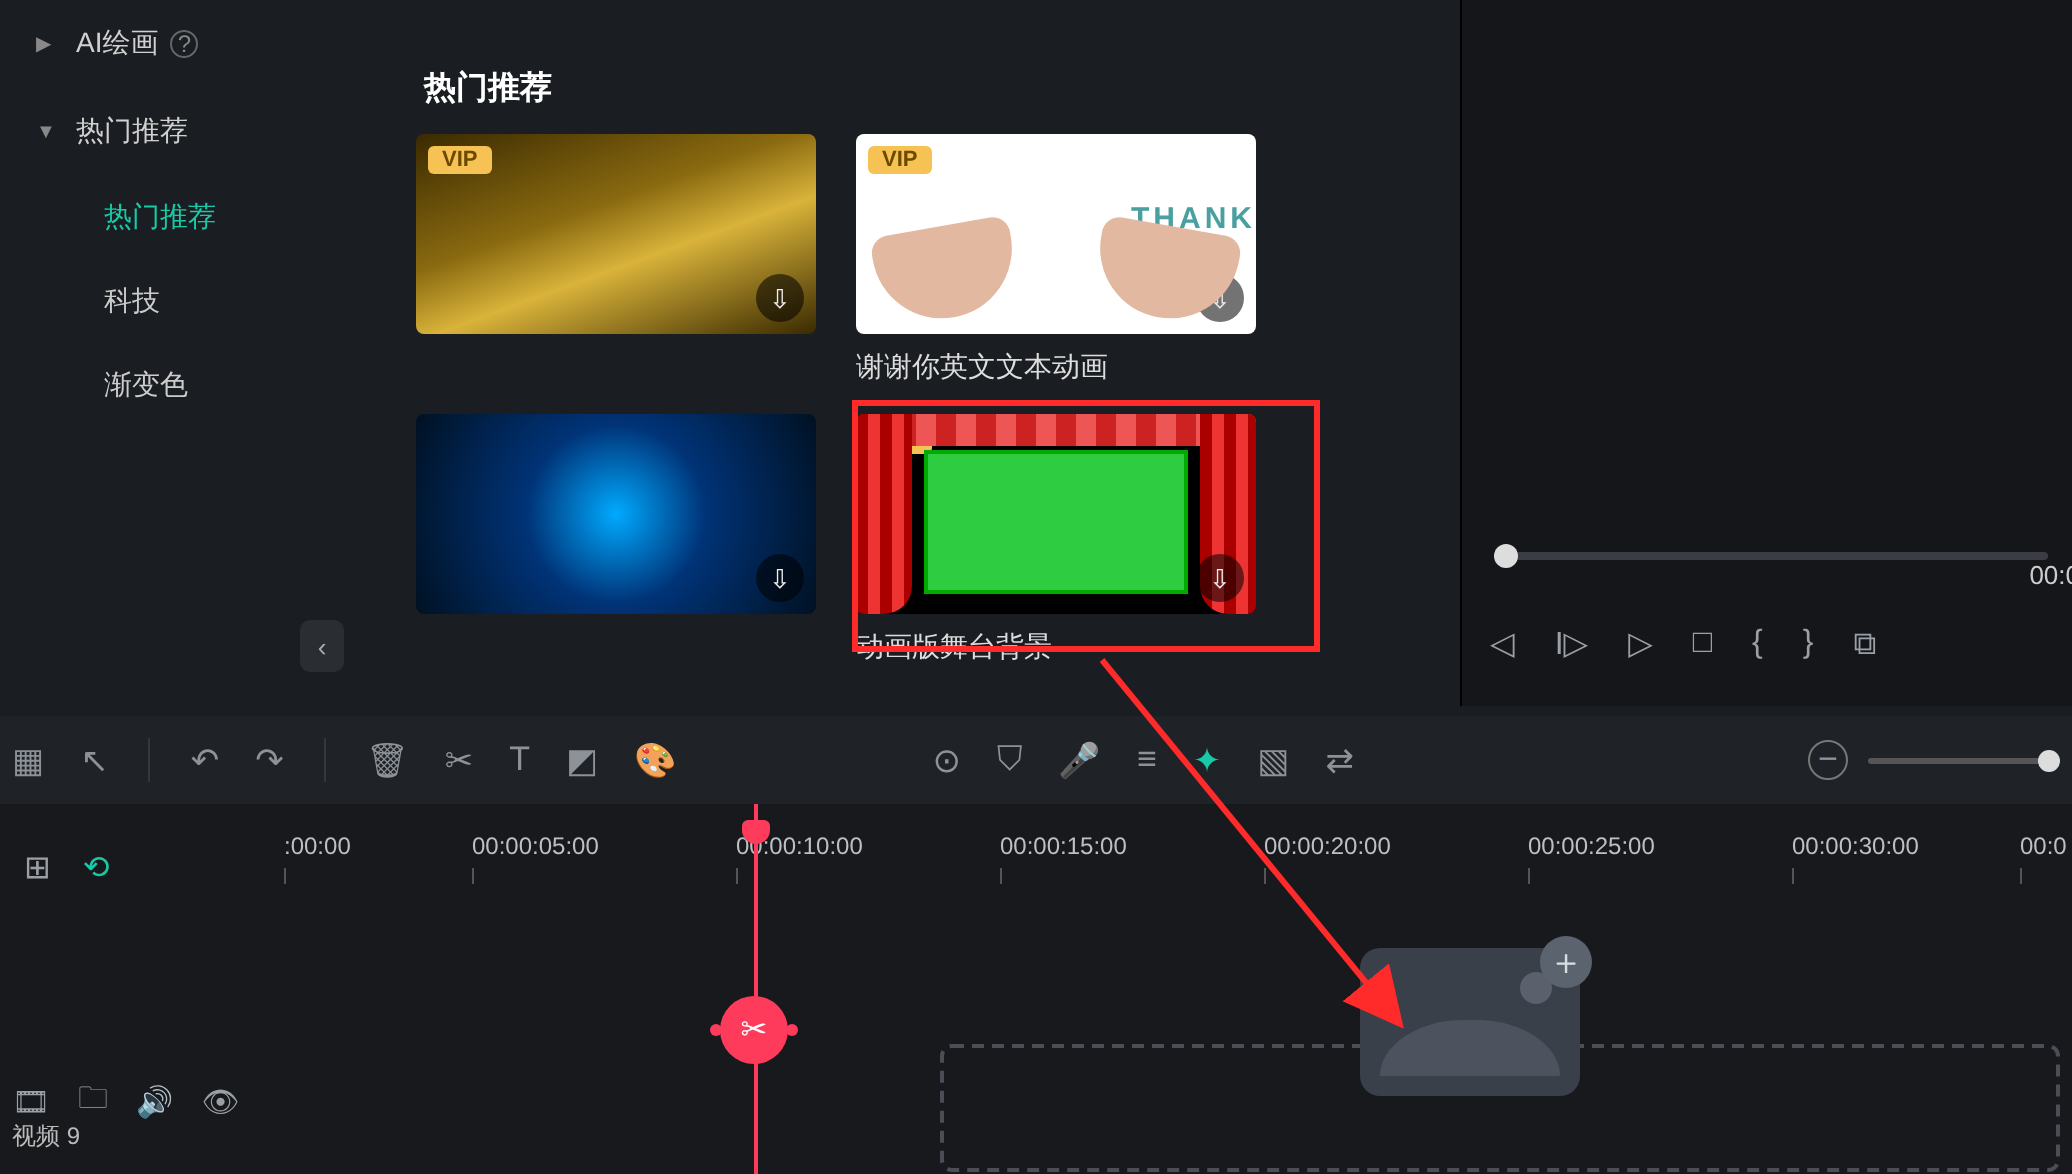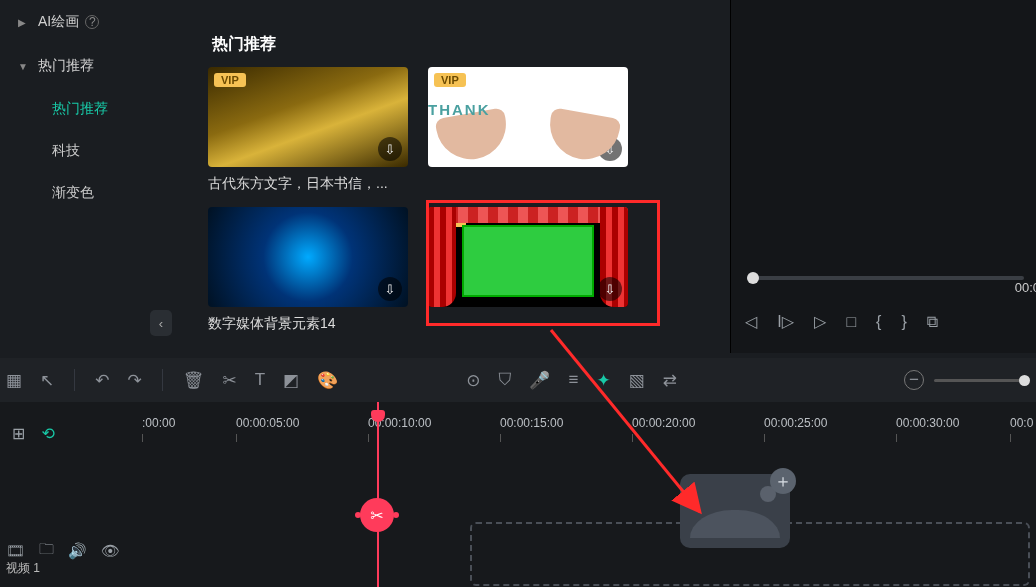--- a/index.html
+++ b/index.html
@@ -23,21 +23,21 @@
 .vip { position:absolute; left:6px; top:6px; background:#f6c254; color:#6b4a00; font-weight:700; font-size:11px; padding:1px 7px; border-radius:3px; }
 .dl { position:absolute; right:6px; bottom:6px; width:24px; height:24px; border-radius:50%; background:rgba(0,0,0,.55); color:#eee; display:flex; align-items:center; justify-content:center; font-size:13px; }
 .cap { font-size:14px; color:#ddd; margin:8px 0 14px 0; white-space:nowrap; overflow:hidden; text-overflow:ellipsis; }
 
 
 .art-text { background:linear-gradient(160deg,#3a2a00 0%,#8a6a10 40%,#d9b33a 60%,#3a2a00 100%); }
 .art-thank { background:#fff; }
 .art-thank::before, .art-thank::after { content:""; position:absolute; bottom:8px; width:70px; height:46px; background:#e2b9a0; border-radius:10px 10px 40px 40px; }
 .art-thank::before { left:10px; transform:rotate(-10deg); }
 .art-thank::after { right:10px; transform:rotate(10deg) scaleX(-1); }
-.art-thank span.t { position:absolute; left:0; right:0; top:34px; text-align:left; color:#4aa0a0; font-weight:700; letter-spacing:2px; font-size:15px; }
+.art-thank span.t { position:absolute; left:0; right:0; top:34px; text-align:right; color:#4aa0a0; font-weight:700; letter-spacing:2px; font-size:15px; }
 .art-wave { background:radial-gradient(circle at 50% 50%,#0af 0%,#037 40%,#012 100%); }
 .art-curtain { background:#000; }
 .curt { position:absolute; top:0; bottom:0; width:28px; background:repeating-linear-gradient(90deg,#a00 0 6px,#e33 6px 12px); }
 .curt.l { left:0; border-radius:0 0 14px 0; }
 .curt.r { right:0; border-radius:0 0 0 14px; }
 .curt.top { left:0; right:0; top:0; height:16px; width:auto; background:repeating-linear-gradient(90deg,#c22 0 10px,#e55 10px 20px); border-radius:0; }
 .green { position:absolute; left:34px; right:34px; top:18px; bottom:10px; background:#2ecc40; border:2px solid #0a0; }
 .redbox { position:absolute; border:3px solid #ff2a2a; pointer-events:none; }
 
 
@@ -106,46 +106,46 @@
 </div>
 
 <div class="gallery">
   <div class="g-title">热门推荐</div>
   <div class="row">
     <div class="card">
       <div class="thumb art-text">
         <span class="vip">VIP</span>
         <span class="dl">⇩</span>
       </div>
-      <div class="cap">古代东方文字，日本书信，...</div>
     </div>
     <div class="card">
       <div class="thumb art-thank">
         <span class="vip">VIP</span>
         <span class="t">THANK</span>
         <span class="dl">⇩</span>
       </div>
+      <div class="cap">谢谢你英文文本动画</div>
     </div>
   </div>
   <div class="row">
     <div class="card">
       <div class="thumb art-wave">
         <span class="dl">⇩</span>
       </div>
-      <div class="cap">数字媒体背景元素14</div>
     </div>
     <div class="card">
       <div class="thumb art-curtain">
         <span class="vip">VIP</span>
         <div class="curt top"></div>
         <div class="curt l"></div>
         <div class="curt r"></div>
         <div class="green"></div>
         <span class="dl">⇩</span>
       </div>
+      <div class="cap">动画版舞台背景</div>
     </div>
   </div>
 </div>
 <div class="redbox" style="left:426px; top:200px; width:234px; height:126px;"></div>
 
 <div class="preview">
   <div class="slider">
       <div class="dot"></div>
     </div>
   <div class="ptime">00:0</div>
@@ -199,21 +199,21 @@
     <div class="maj" style="left:634px">00:00:25:00</div>
     <div class="maj" style="left:766px">00:00:30:00</div>
     <div class="maj" style="left:880px">00:0</div>
   </div>
   <div class="track-hdr">
     <span>🎞</span>
     <span>🗀</span>
     <span>🔊</span>
     <span>👁</span>
   </div>
-  <div class="track-lbl">视频 1</div>
+  <div class="track-lbl">视频 9</div>
 
   <div class="playhead" style="left:377px"></div>
   <div class="cutbub" style="left:360px; top:96px">✂</div>
 
   <div class="drop" style="left:470px; top:120px; width:560px; height:64px"></div>
   <div class="phold" style="left:680px; top:72px">
     <div class="sun"></div>
     <div class="hill"></div>
     <div class="plus">＋</div>
   </div>

